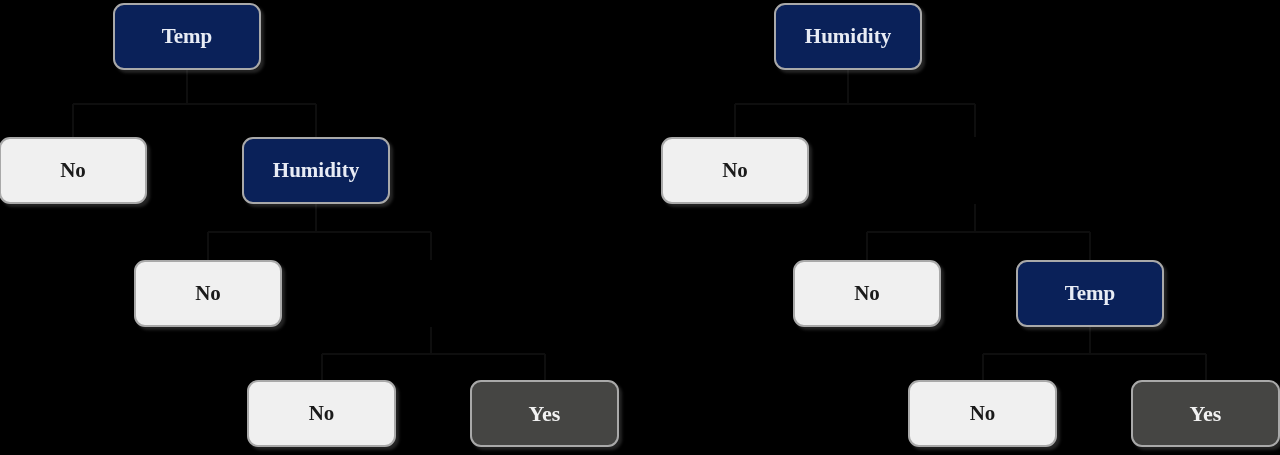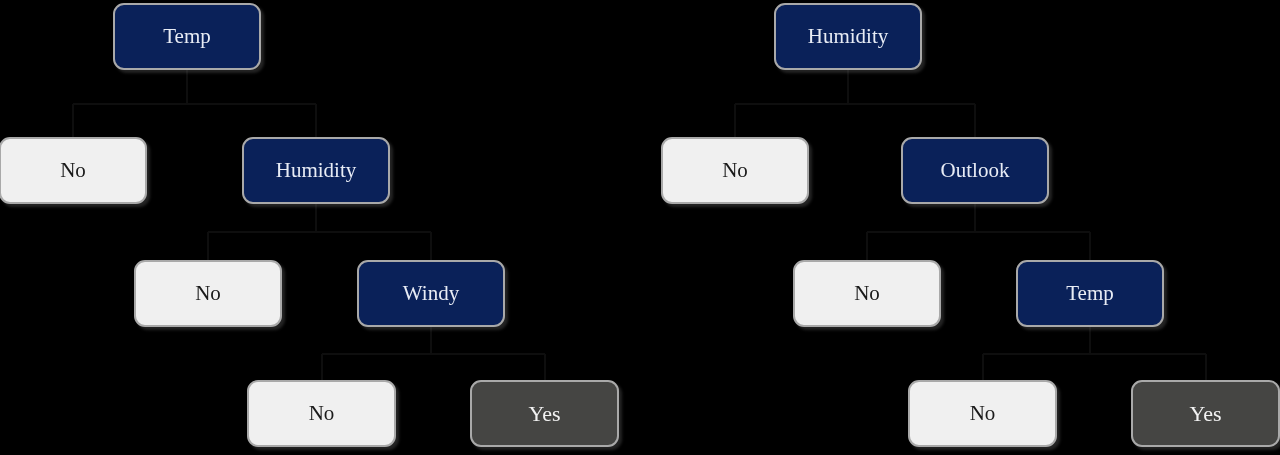--- a/index.html
+++ b/index.html
@@ -12,20 +12,21 @@
     width: 1280px;
     height: 455px;
     overflow: hidden;
     font-family: "Liberation Serif", "DejaVu Serif", serif;
   }
   #canvas {
     position: relative;
     width: 1280px;
     height: 455px;
     background: #000000;
+    font-weight: bold;
   }
   .node {
     position: absolute;
     box-sizing: border-box;
     display: flex;
     align-items: center;
     justify-content: center;
     border-radius: 11px;
     border: 2px solid #A9A9A9;
     box-shadow: 3px 3px 3px rgba(120,120,120,0.30);
@@ -93,23 +94,21 @@
     <div class="edge v" style="left: 1089px; top: 327px; height: 26.5px; background: rgb(14, 14, 14);"></div>
     <div class="edge h" style="left: 982.5px; top: 352.5px; width: 107.5px; background: rgb(14, 14, 14);"></div>
     <div class="edge v" style="left: 981.5px; top: 353.5px; height: 26.5px; background: rgb(14, 14, 14);"></div>
     <div class="edge v" style="left: 1089px; top: 327px; height: 26.5px; background: rgb(14, 14, 14);"></div>
     <div class="edge h" style="left: 1090px; top: 352.5px; width: 115.5px; background: rgb(14, 14, 14);"></div>
     <div class="edge v" style="left: 1204.5px; top: 353.5px; height: 26.5px; background: rgb(14, 14, 14);"></div>
     <div class="node decision" style="left: 113px; top: 3px; width: 148px; height: 67px; border-color: rgb(169, 169, 169); background: rgb(10, 33, 89); color: rgb(232, 236, 245);">Temp</div>
     <div class="node leaf-no" style="left: -1px; top: 137px; width: 148px; height: 67px; border-color: rgb(169, 169, 169); background: rgb(240, 240, 240); color: rgb(26, 26, 26);">No</div>
     <div class="node decision" style="left: 242px; top: 137px; width: 148px; height: 67px; border-color: rgb(169, 169, 169); background: rgb(10, 33, 89); color: rgb(232, 236, 245);">Humidity</div>
     <div class="node leaf-no" style="left: 134px; top: 260px; width: 148px; height: 67px; border-color: rgb(169, 169, 169); background: rgb(240, 240, 240); color: rgb(26, 26, 26);">No</div>
-    <div class="node decision" style="left: 357px; top: 260px; width: 148px; height: 67px; border-color: rgb(169, 169, 169); background: rgb(10, 33, 89); color: rgb(232, 236, 245);">Windy</div>
     <div class="node leaf-no" style="left: 247px; top: 380px; width: 149px; height: 67px; border-color: rgb(169, 169, 169); background: rgb(240, 240, 240); color: rgb(26, 26, 26);">No</div>
     <div class="node leaf-yes" style="left: 470px; top: 380px; width: 149px; height: 67px; border-color: rgb(169, 169, 169); background: rgb(69, 69, 67); color: rgb(242, 242, 242);">Yes</div>
     <div class="node decision" style="left: 774px; top: 3px; width: 148px; height: 67px; border-color: rgb(169, 169, 169); background: rgb(10, 33, 89); color: rgb(232, 236, 245);">Humidity</div>
     <div class="node leaf-no" style="left: 661px; top: 137px; width: 148px; height: 67px; border-color: rgb(169, 169, 169); background: rgb(240, 240, 240); color: rgb(26, 26, 26);">No</div>
-    <div class="node decision" style="left: 901px; top: 137px; width: 148px; height: 67px; border-color: rgb(169, 169, 169); background: rgb(10, 33, 89); color: rgb(232, 236, 245);">Outlook</div>
     <div class="node leaf-no" style="left: 793px; top: 260px; width: 148px; height: 67px; border-color: rgb(169, 169, 169); background: rgb(240, 240, 240); color: rgb(26, 26, 26);">No</div>
     <div class="node decision" style="left: 1016px; top: 260px; width: 148px; height: 67px; border-color: rgb(169, 169, 169); background: rgb(10, 33, 89); color: rgb(232, 236, 245);">Temp</div>
     <div class="node leaf-no" style="left: 908px; top: 380px; width: 149px; height: 67px; border-color: rgb(169, 169, 169); background: rgb(240, 240, 240); color: rgb(26, 26, 26);">No</div>
     <div class="node leaf-yes" style="left: 1131px; top: 380px; width: 149px; height: 67px; border-color: rgb(169, 169, 169); background: rgb(69, 69, 67); color: rgb(242, 242, 242);">Yes</div>
   </div>
 
 </body></html>

